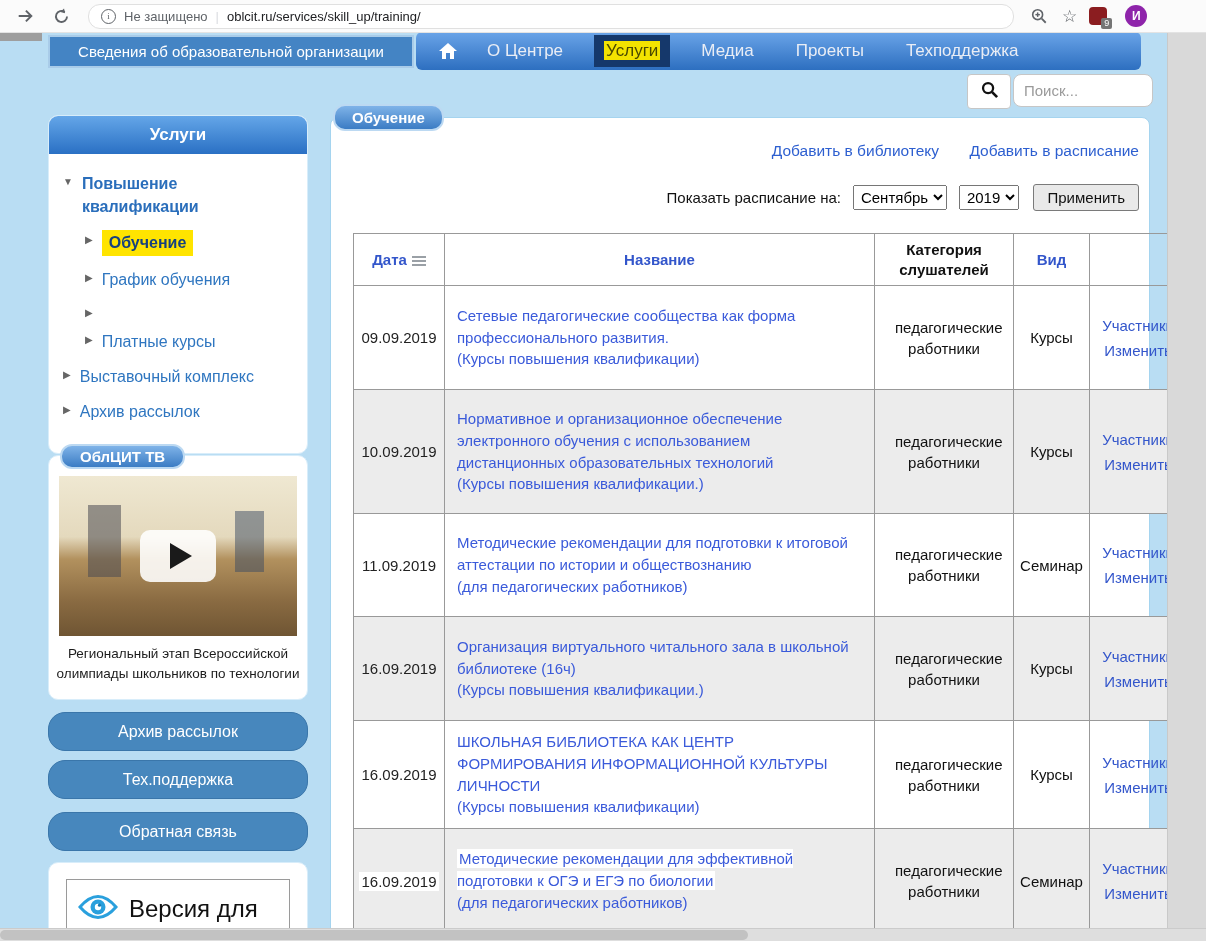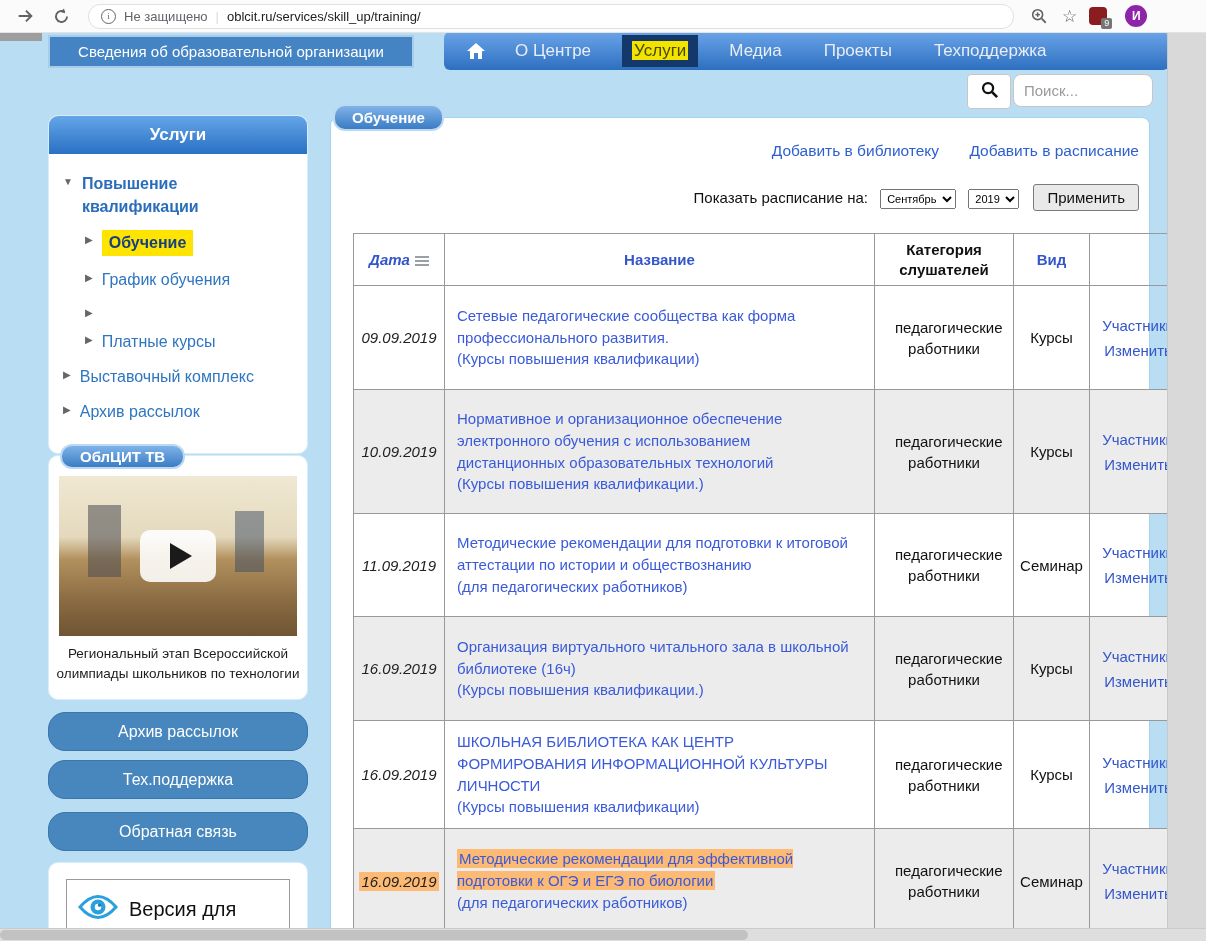--- a/index.html
+++ b/index.html
@@ -22,21 +22,21 @@
   .star{color:#5f6368;font-size:17px;}
   .ext-shield{width:18px;height:18px;background:#8b1d20;border-radius:4px;position:relative;}
   .ext-badge{position:absolute;right:-5px;bottom:-4px;background:#757575;color:#fff;font-size:9px;
     padding:0 3px;border-radius:2px;line-height:11px;}
   .avatar{width:22px;height:22px;border-radius:50%;background:#8e24aa;color:#fff;font-size:12px;
     font-weight:bold;text-align:center;line-height:22px;margin-left:6px;}
   
   .corner-grey{position:absolute;left:0;top:32px;width:42px;height:9px;background:#9e9e9e;}
   .info-box{position:absolute;left:48px;top:35px;width:362px;height:29px;background:#4484c4;
     border:2px solid #a9cce9;color:#fff;font-size:15px;display:flex;align-items:center;justify-content:center;}
-  .main-nav{position:absolute;left:444px;top:32px;width:725px;height:38px;border-radius:6px;
+  .main-nav{position:absolute;left:416px;top:32px;width:725px;height:38px;border-radius:6px;
     background:linear-gradient(180deg,#6aa4e8,#2d6fc0);display:flex;align-items:center;color:#e9edf5;font-size:17px;}
   .main-nav .nav-item{padding:0 21px;cursor:pointer;}
   .home-ico{padding:0 8px 0 22px;display:flex;align-items:center;}
   .nav-active-box{background:#15386b;padding:6px 10px;margin:0 10px;}
   .marker{background:#f3e300;color:#4a4a00;padding:0 2px;}
   
   .search-btn{position:absolute;left:967px;top:74px;width:42px;height:33px;background:#fff;
     border:1px solid #c6c6c6;border-radius:4px;display:flex;align-items:center;justify-content:center;}
   .search-input{position:absolute;left:1013px;top:74px;width:118px;height:31px;background:#fff;
     border:1px solid #c6c6c6;border-radius:8px;padding:0 10px;font-size:15px;color:#333;
@@ -68,48 +68,48 @@
   .play-tri{width:0;height:0;border-left:22px solid #1a1a1a;border-top:13px solid transparent;border-bottom:13px solid transparent;margin-left:5px;}
   .tv-caption{font-size:13.5px;color:#1c1c1c;text-align:center;line-height:1.5;padding:0 4px;margin-top:6px;}
   
   .blue-btn{position:absolute;left:48px;width:258px;height:37px;border-radius:17px;background:#4787bd;
     border:1px solid #3a76aa;color:#fff;font-size:16px;display:flex;align-items:center;justify-content:center;cursor:pointer;}
   .btn1{top:712px;}.btn2{top:760px;}.btn3{top:812px;}
   
   .acc-card{top:862px;height:90px;}
   .acc-box{margin:16px auto 0 auto;width:202px;height:58px;border:1px solid #9a9a9a;background:#fff;
     display:flex;align-items:center;gap:10px;padding:0 10px;}
-  .acc-label{font-size:20px;color:#111;}
+  .acc-label{font-size:24px;color:#111;}
   
   .content-box{position:absolute;left:330px;top:117px;width:818px;height:828px;background:#fff;
     border:1px solid #a5d4ef;border-radius:8px;}
   .content-tab{position:absolute;left:333px;top:104px;padding:3px 17px;border-radius:12px;z-index:3;
     background:linear-gradient(180deg,#7fb3e8,#3b7cc4);border:2px solid #bcd9f2;color:#fff;font-weight:bold;font-size:15px;}
   .top-links{text-align:right;margin-top:24px;padding-right:10px;font-size:15.5px;}
   .top-links a{color:#2d5fd0;text-decoration:none;margin-left:26px;cursor:pointer;}
   .filter-row{text-align:right;margin-top:24px;padding-right:10px;font-size:15px;color:#111;}
-  .filter-row select{font-size:11px;font-family:"Liberation Sans",sans-serif;margin-left:8px;padding:2px 2px;}
+  .filter-row select{font-size:15px;font-family:"Liberation Sans",sans-serif;margin-left:8px;padding:2px 2px;text-align:right;}
   .apply-btn{font-size:15px;font-family:"Liberation Sans",sans-serif;margin-left:10px;padding:4px 13px;
     background:#e9e9e9;border:1px solid #7a7a7a;border-radius:3px;cursor:pointer;color:#111;}
   
   table.sched{margin:22px 0 0 22px;width:788px;border-collapse:collapse;table-layout:fixed;font-size:15px;color:#111;}
   .sched th,.sched td{border:1px solid #999;vertical-align:middle;}
   .sched th{font-weight:bold;text-align:center;padding:6px 4px;height:32px;line-height:1.3;}
   .sched th a{color:#3356cb;text-decoration:none;cursor:pointer;}
   .sort-ico{display:inline-block;width:14px;height:10px;margin-left:5px;vertical-align:-1px;
     background:repeating-linear-gradient(180deg,#9aa0a6 0 2px,transparent 2px 4px);}
-  .c-date{width:82px;text-align:center;color:#222;font-style:italic;}
+  .c-date{width:82px;text-align:center;color:#222;}
   .c-name{width:421px;padding:10px 12px;text-align:left;}
   .c-cat{width:130px;text-align:center;line-height:1.4;padding:6px 20px;}
   .c-type{width:67px;text-align:center;}
   .c-act{width:88px;text-align:center;}
   .t-link{display:block;color:#3a5ada;text-decoration:none;line-height:1.45;cursor:pointer;}
   .a-link{display:block;color:#3356cb;text-decoration:none;margin:8px 0;cursor:pointer;}
   tr.shaded{background:#ececec;}
-  .hl{background:#fdba74;padding:1px 2px;}
+  .hl{background:#ffffff;padding:1px 2px;}
   .rh1 td{height:83px;} .rh2 td{height:103px;} .rh3 td{height:82px;} .rh4 td{height:83px;}
   .rh5 td{height:83px;margin-left:40px;} .rh6 td{height:84px;} .rh7 td{height:120px;}
   
   .vscroll{position:absolute;right:0;top:32px;width:38px;height:897px;background:#d9d9d9;border-left:1px solid #c9c9c9;z-index:40;}
   .hscroll{position:absolute;left:0;bottom:0;width:1206px;height:12px;background:#dedede;border-top:1px solid #cbcbcb;z-index:50;}
   .hthumb{width:62%;height:10px;margin-top:1px;background:#c2c2c2;border-radius:5px;}
 </style>
 </head>
 <body>
 

